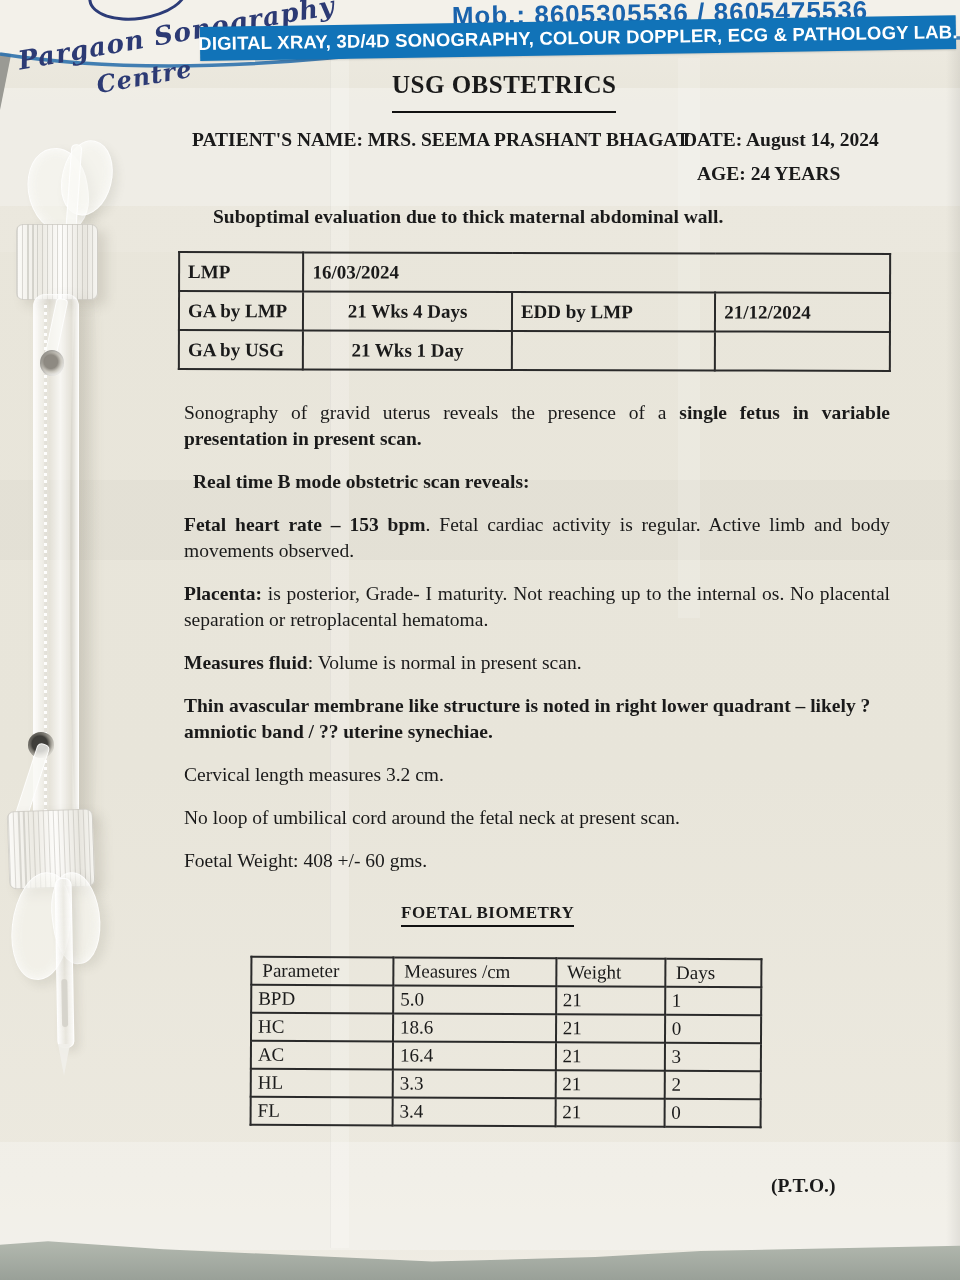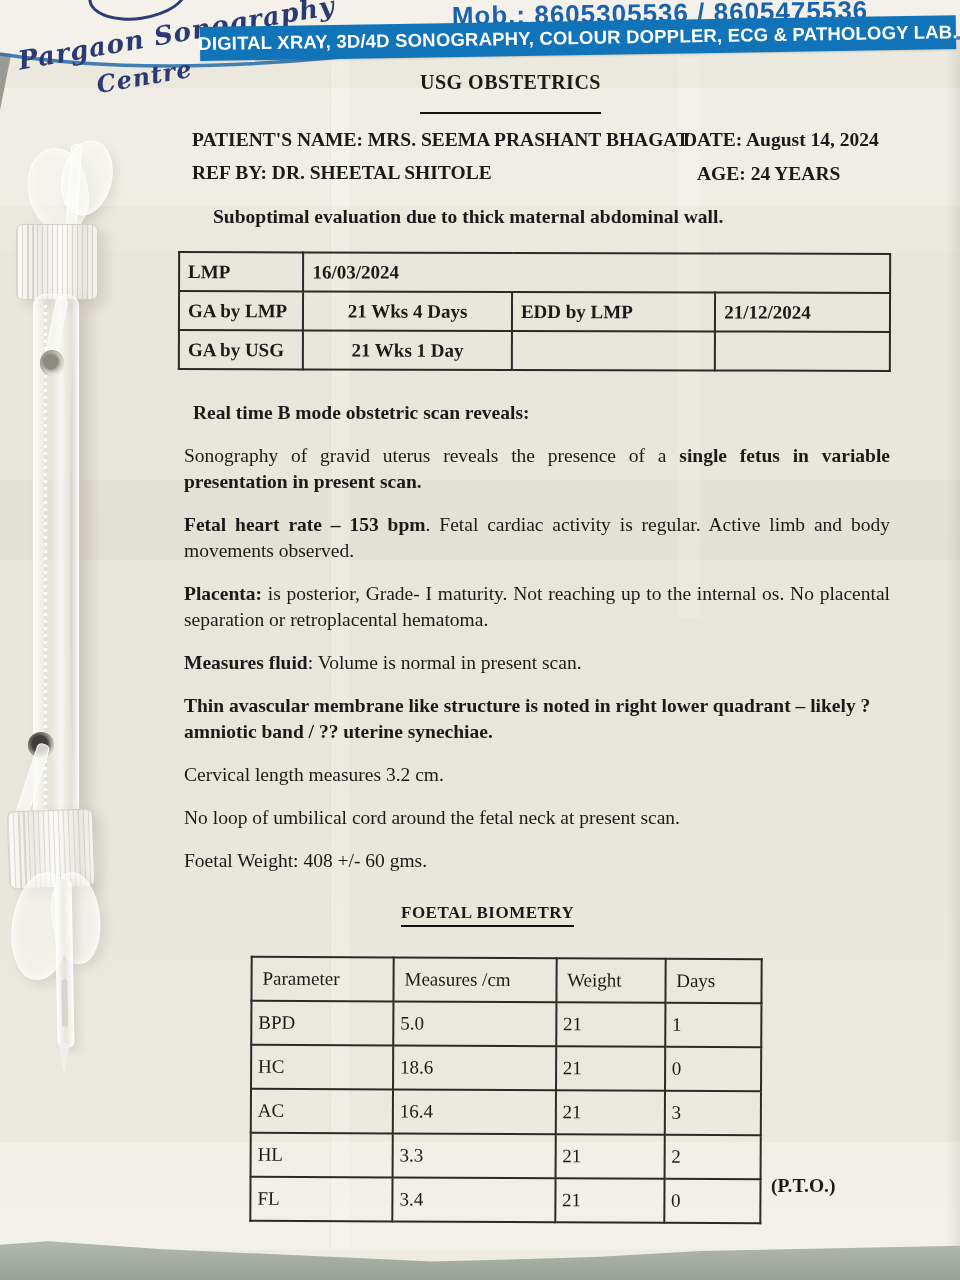--- a/index.html
+++ b/index.html
@@ -33,22 +33,22 @@
   .banner span{font-family:"Liberation Sans", sans-serif;font-weight:bold;font-size:18.5px;
                color:#ffffff;letter-spacing:.2px;white-space:nowrap;}
   .logo{position:absolute;left:0;top:0;width:330px;height:120px;color:#2c3a74;}
   .logo-ellipse{position:absolute;left:88px;top:-32px;width:94px;height:46px;border:3px solid #2c3c78;
                 border-radius:50%;transform:rotate(-8deg);}
   .logo-l1{position:absolute;left:16px;top:18px;font-family:"DejaVu Serif", serif;font-style:italic;
            font-weight:bold;font-size:26px;transform:rotate(-10deg);letter-spacing:1px;white-space:nowrap;}
   .logo-l2{position:absolute;left:96px;top:62px;font-family:"DejaVu Serif", serif;font-style:italic;
            font-weight:bold;font-size:24px;transform:rotate(-10deg);letter-spacing:1px;}
   
-  .title{position:absolute;left:420px;top:71px;font-size:20px;font-weight:bold;letter-spacing:.5px;
-         border-bottom:2.5px solid #111;padding-bottom:18px;white-space:nowrap;}
+  .title{position:absolute;left:392px;top:71px;font-size:25px;font-weight:bold;letter-spacing:.5px;
+         border-bottom:2.5px solid #111;padding-bottom:12px;white-space:nowrap;}
   .pt-row{position:absolute;font-weight:bold;font-size:19.5px;white-space:nowrap;}
   .pt-name{left:192px;top:129px;}
   .pt-date{left:683px;top:129px;}
   .pt-ref{left:192px;top:162px;}
   .pt-age{left:697px;top:163px;}
   .note{position:absolute;left:213px;top:206px;font-weight:bold;font-size:19.5px;white-space:nowrap;}
   
   table{border-collapse:collapse;}
   .lmp-table{position:absolute;left:178px;top:252px;width:713px;transform:rotate(0.15deg);
              font-size:19px;font-weight:bold;}
@@ -61,21 +61,21 @@
   
   .report-body{position:absolute;left:184px;top:400px;width:706px;font-size:19.5px;line-height:26px;}
   .para{margin:0 0 17px 0;}
   .para.j{text-align:justify;}
   .para.indent{margin-left:9px;}
   .b{font-weight:bold;}
   
   .bio-title{position:absolute;left:401px;top:903px;font-size:17px;font-weight:bold;letter-spacing:.5px;
              border-bottom:2.5px solid #111;padding-bottom:2px;white-space:nowrap;}
   .bio-table{position:absolute;left:250px;top:957px;width:512px;transform:rotate(0.3deg);font-size:19px;}
-  .bio-table td,.bio-table th{border:2px solid #2a2a2a;height:26px;padding:8px 6px;font-weight:normal;vertical-align:middle;}
+  .bio-table td,.bio-table th{border:2px solid #2a2a2a;height:26px;padding:0 6px;font-weight:normal;vertical-align:middle;}
   .bio-table th{text-align:left;padding-left:10px;}
   .bio-table td{text-align:left;}
   .bio-table .bc1{width:138px;}
   .bio-table .bc2{width:166px;}
   .bio-table .bc3{width:102px;}
   .bio-table .bc4{width:90px;}
   .pto{position:absolute;left:771px;top:1175px;font-size:19.5px;font-weight:bold;}
   
   .surface{position:absolute;left:0;top:1236px;width:960px;height:44px;
            background:linear-gradient(180deg,#b6bcb2,#99a098);
@@ -149,21 +149,20 @@
 
   <div class="mob-line">Mob.: 8605305536 / 8605475536</div>
 
   <div class="banner">
     <span>DIGITAL XRAY, 3D/4D SONOGRAPHY, COLOUR DOPPLER, ECG &amp; PATHOLOGY LAB.</span>
   </div>
 
   <div class="title">USG OBSTETRICS</div>
   <div class="pt-row pt-name">PATIENT'S NAME: MRS. SEEMA PRASHANT BHAGAT</div>
   <div class="pt-row pt-date">DATE: August 14, 2024</div>
-  <div class="pt-row pt-ref">REF BY: DR. SHEETAL SHITOLE</div>
   <div class="pt-row pt-age">AGE: 24 YEARS</div>
   <div class="note">Suboptimal evaluation due to thick maternal abdominal wall.</div>
 
   <table class="lmp-table">
     <tbody>
         <tr>
       <td class="c1">LMP</td>
       <td colspan="3">16/03/2024</td>
     </tr>
     <tr>
@@ -175,22 +174,22 @@
     <tr>
       <td class="c1">GA by USG</td>
       <td class="c2 ctr">21 Wks 1 Day</td>
       <td class="c3"></td>
       <td class="c4"></td>
     </tr>
   </tbody>
     </table>
 
   <div class="report-body">
+    <p class="para j"><span>Sonography of gravid uterus reveals the presence of a </span><span class="b">single fetus in variable presentation in present scan.</span></p>
     <p class="para indent"><span class="b">Real time B mode obstetric scan reveals:</span></p>
-    <p class="para j"><span>Sonography of gravid uterus reveals the presence of a </span><span class="b">single fetus in variable presentation in present scan.</span></p>
     <p class="para j"><span class="b">Fetal heart rate – 153 bpm</span><span>. Fetal cardiac activity is regular. Active limb and body movements observed.</span></p>
     <p class="para j"><span class="b">Placenta:</span><span> is posterior, Grade- I maturity. Not reaching up to the internal os. No placental separation or retroplacental hematoma.</span></p>
     <p class="para"><span class="b">Measures fluid</span><span>: Volume is normal in present scan.</span></p>
     <p class="para"><span class="b">Thin avascular membrane like structure is noted in right lower quadrant – likely ? amniotic band / ?? uterine synechiae.</span></p>
     <p class="para"><span>Cervical length measures 3.2 cm.</span></p>
     <p class="para"><span>No loop of umbilical cord around the fetal neck at present scan.</span></p>
     <p class="para"><span>Foetal Weight: 408 +/- 60 gms.</span></p>
   </div>
 
   <div class="bio-title">FOETAL BIOMETRY</div>

